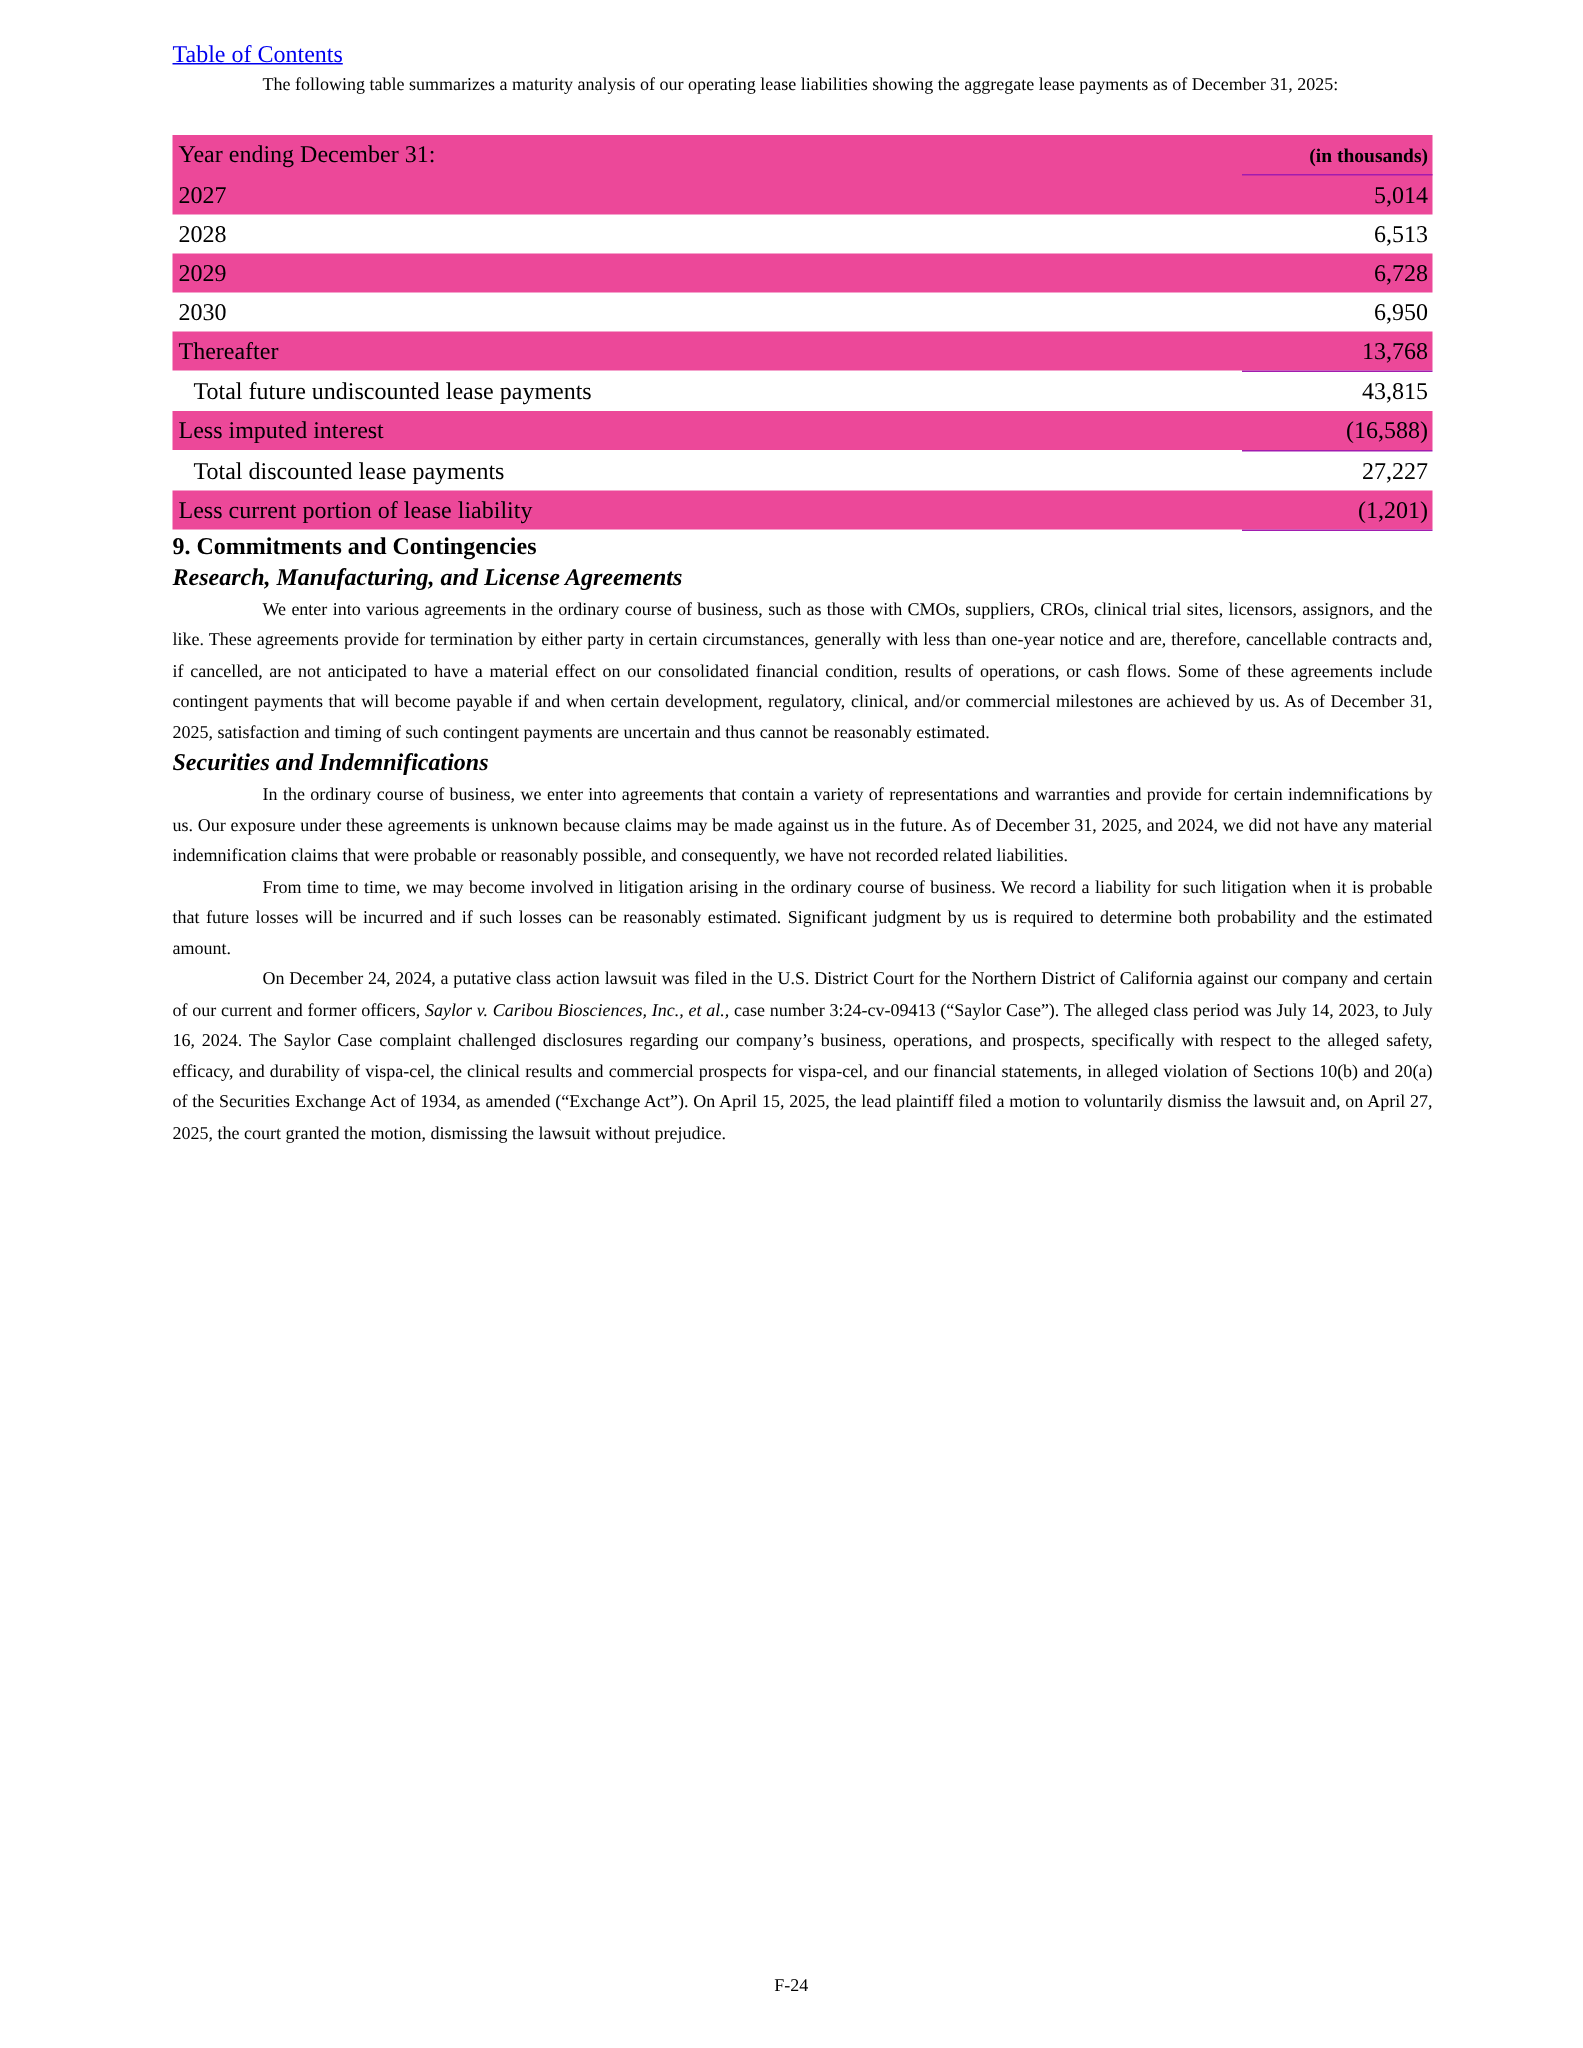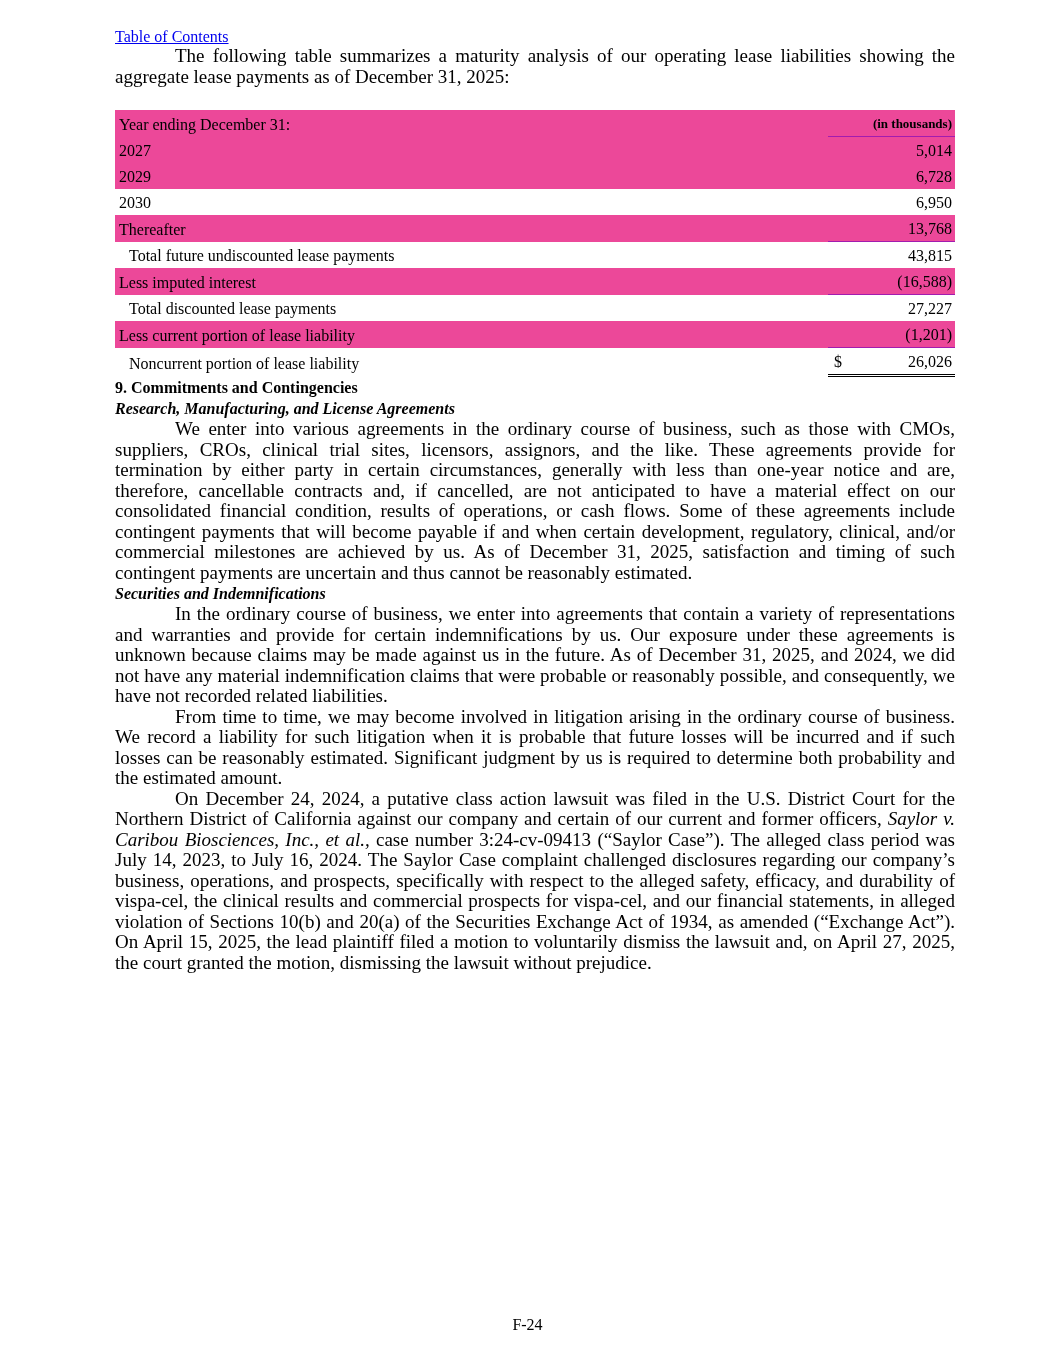--- a/index.html
+++ b/index.html
@@ -15,21 +15,21 @@
   a.toc-link {
     color: #0000ee;
     text-decoration: underline;
     font-size: 16px;
     cursor: pointer;
   }
 
   p.body-text {
     margin: 0;
     text-align: justify;
-    font-size: 19px;
+    font-size: 12px;
     line-height: 20.5px;
   }
   p.first-indent { text-indent: 60px; }
 
   .mt-intro { margin-top: 30px; }
   .mt-table { margin-top: 23px; }
   .mt-h3    { margin-top: 28px; }
   .mt-h4    { margin-top: 18px; }
   .mt-para  { margin-top: 27px; }
 
@@ -61,21 +61,21 @@
     text-align: right; font-weight: bold; font-size: 13px; padding-right: 3px;
   }
   .lease-table td.b-single { border-bottom: 1px solid #a21caf; }
   .lease-table td.b-double { border-bottom: 3px double #000; }
 
   .page-footer {
     position: absolute;
     left: 0; top: 1316px;
     width: 100%;
     text-align: center;
-    font-size: 16px;
+    font-size: 12px;
   }
 </style>
 </head>
 <body>
 
 <div class="doc">
 
   <a class="toc-link">Table of Contents</a>
 
   <p class="body-text first-indent mt-intro">The following table summarizes a maturity analysis of our operating lease liabilities showing the aggregate lease payments as of December 31, 2025:</p>
@@ -83,20 +83,25 @@
   <table class="lease-table mt-table">
     <tbody>
       <tr class="shade">
         <td class="lbl">Year ending December 31:</td>
         <td class="units b-single" colspan="2">(in thousands)</td>
       </tr>
       <tr class="shade">
         <td class="lbl">2027</td>
         <td class="dol"></td>
         <td class="amt">5,014</td>
+      </tr>
+      <tr>
+        <td class="lbl">2028</td>
+        <td class="dol"></td>
+        <td class="amt">6,513</td>
       </tr>
       <tr class="shade">
         <td class="lbl">2029</td>
         <td class="dol"></td>
         <td class="amt">6,728</td>
       </tr>
       <tr>
         <td class="lbl">2030</td>
         <td class="dol"></td>
         <td class="amt">6,950</td>
@@ -119,25 +124,20 @@
       <tr>
         <td class="lbl ind">Total discounted lease payments</td>
         <td class="dol"></td>
         <td class="amt">27,227</td>
       </tr>
       <tr class="shade">
         <td class="lbl">Less current portion of lease liability</td>
         <td class="dol b-single"></td>
         <td class="amt b-single">(1,201)</td>
       </tr>
-      <tr>
-        <td class="lbl ind">Noncurrent portion of lease liability</td>
-        <td class="dol b-double">$</td>
-        <td class="amt b-double">26,026</td>
-      </tr>
     </tbody>
   </table>
 
   <h3 class="section-heading mt-h3">9. Commitments and Contingencies</h3>
 
   <h4 class="sub-heading mt-h4">Research, Manufacturing, and License Agreements</h4>
   <p class="body-text first-indent mt-para">We enter into various agreements in the ordinary course of business, such as those with CMOs, suppliers, CROs, clinical trial sites, licensors, assignors, and the like. These agreements provide for termination by either party in certain circumstances, generally with less than one-year notice and are, therefore, cancellable contracts and, if cancelled, are not anticipated to have a material effect on our consolidated financial condition, results of operations, or cash flows. Some of these agreements include contingent payments that will become payable if and when certain development, regulatory, clinical, and/or commercial milestones are achieved by us. As of December 31, 2025, satisfaction and timing of such contingent payments are uncertain and thus cannot be reasonably estimated.</p>
 
   <h4 class="sub-heading mt-para">Securities and Indemnifications</h4>
   <p class="body-text first-indent mt-para">In the ordinary course of business, we enter into agreements that contain a variety of representations and warranties and provide for certain indemnifications by us. Our exposure under these agreements is unknown because claims may be made against us in the future. As of December 31, 2025, and 2024, we did not have any material indemnification claims that were probable or reasonably possible, and consequently, we have not recorded related liabilities.</p>

